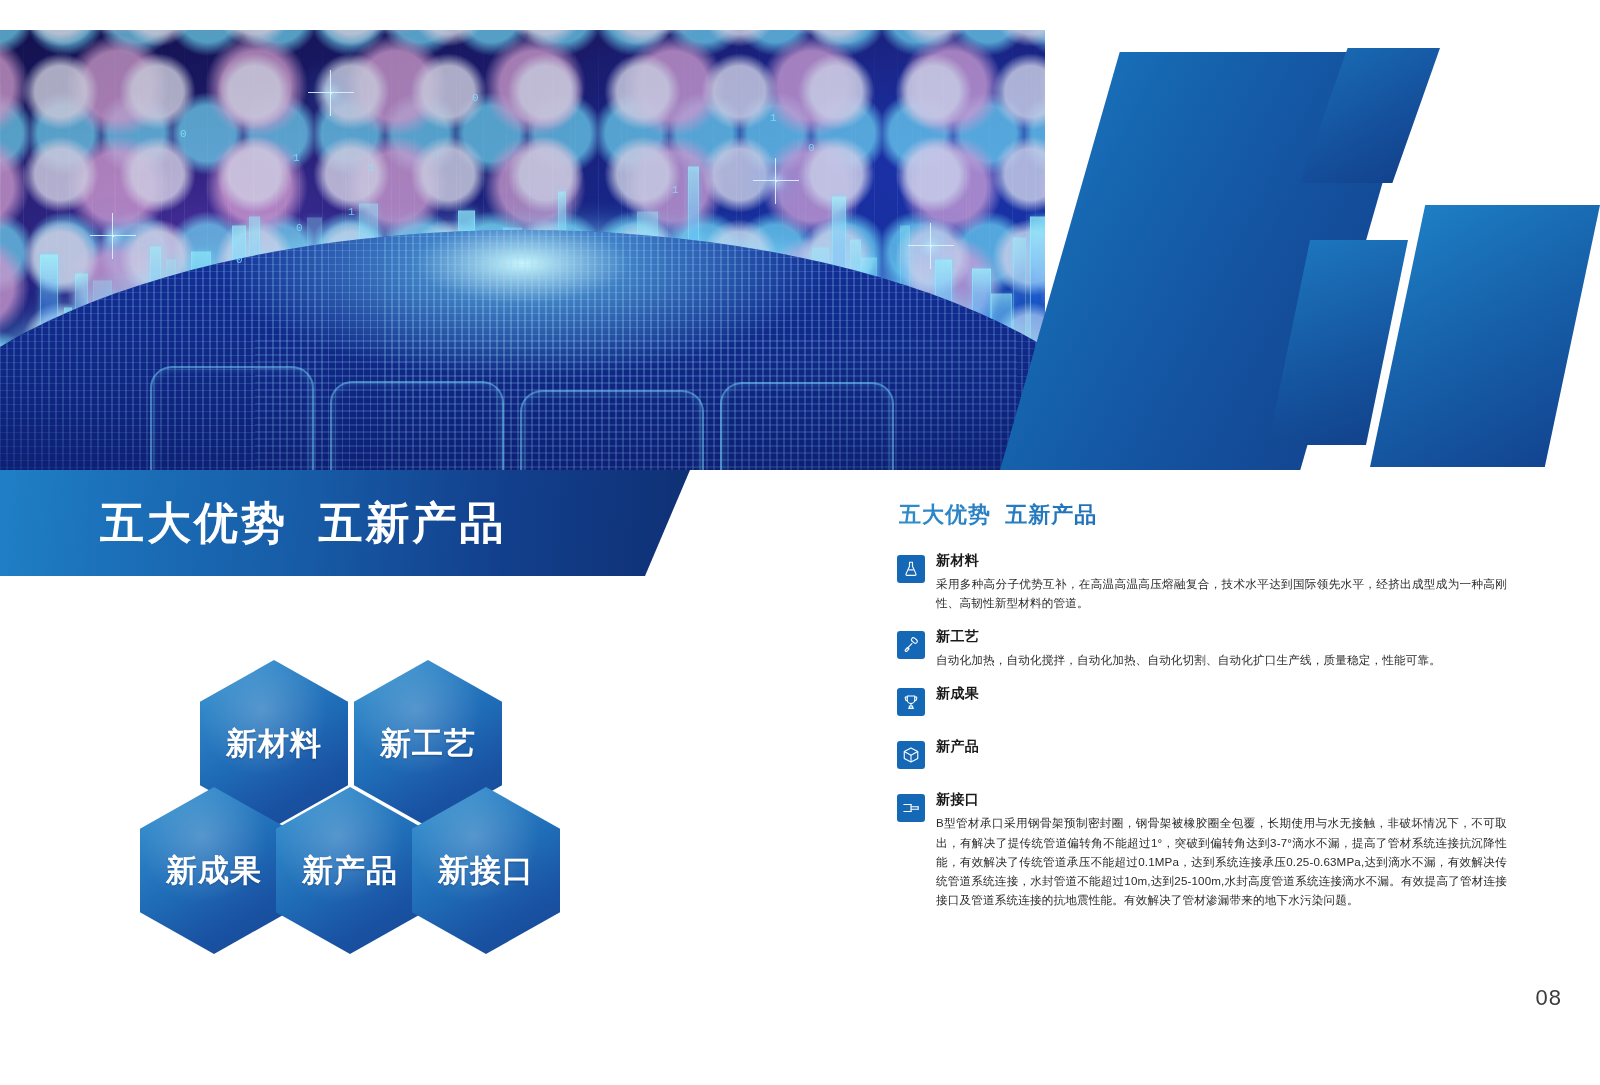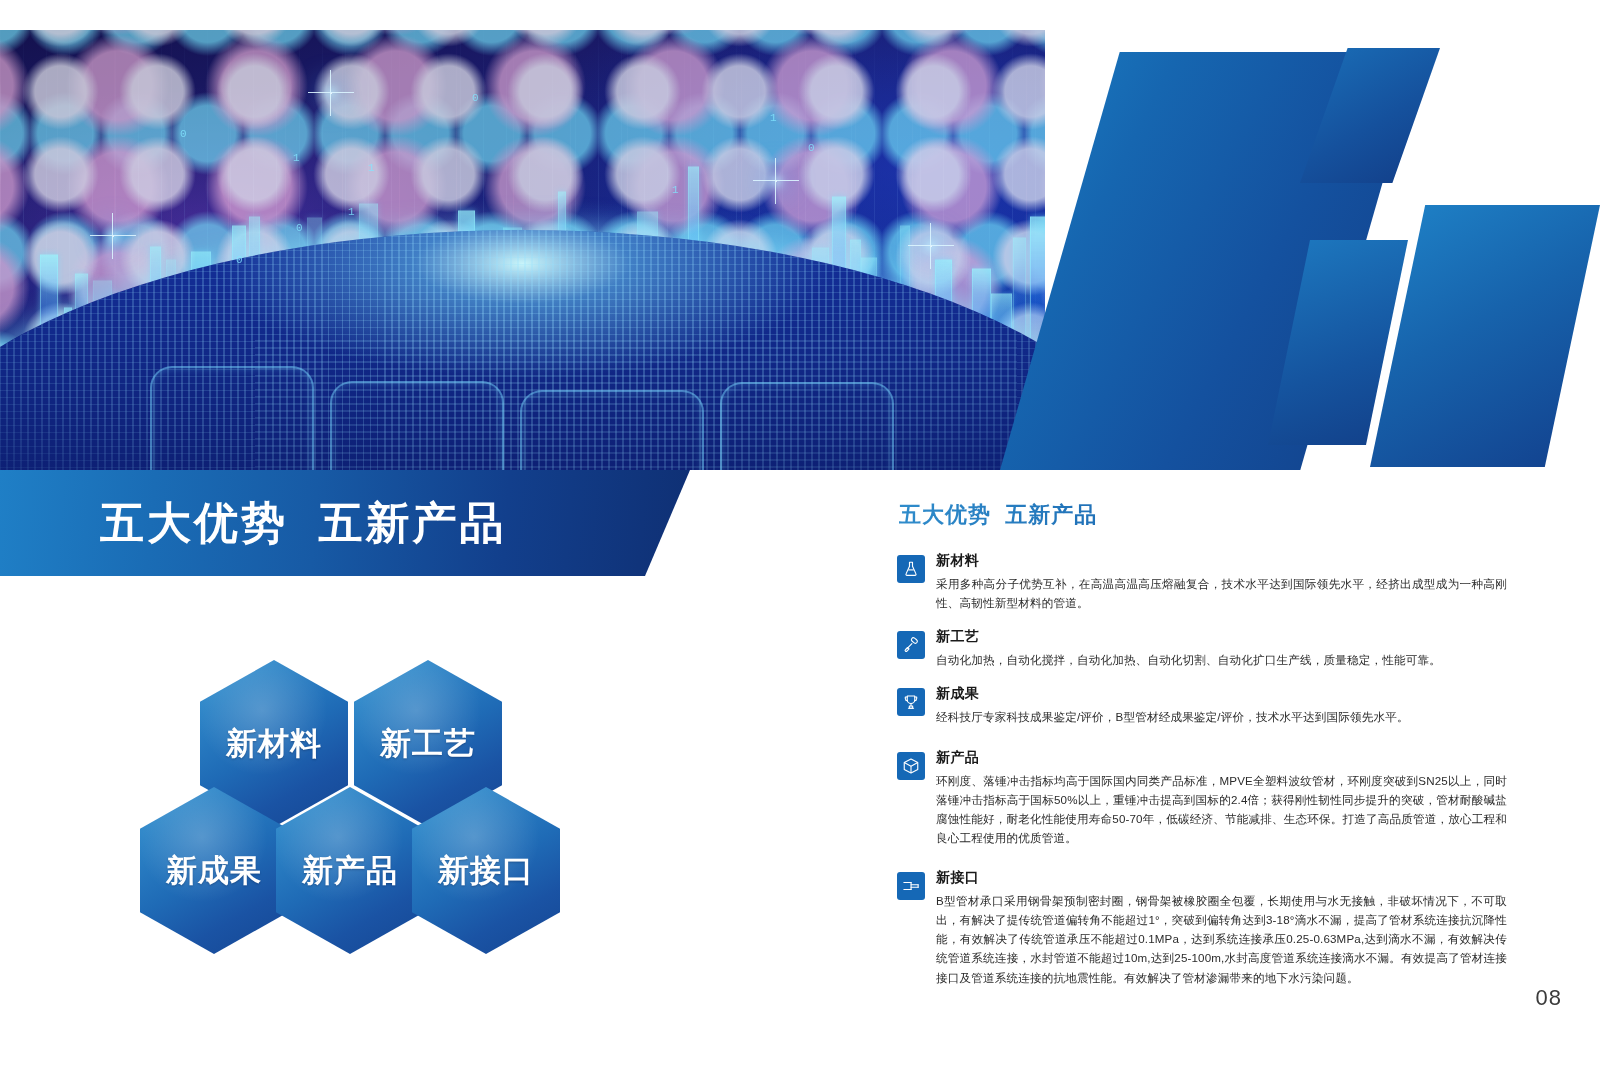--- a/index.html
+++ b/index.html
@@ -341,49 +341,47 @@
         <path d="M7 4h10v5a5 5 0 0 1-10 0V4z"></path>
         <path d="M7 5.4H4.4v1.8A3.2 3.2 0 0 0 7.3 10.3"></path>
         <path d="M17 5.4h2.6v1.8a3.2 3.2 0 0 1-2.9 3.1"></path>
         <path d="M12 14v3.4"></path>
         <path d="M8.6 20.4h6.8"></path>
         <path d="M9.8 17.4h4.4v3H9.8z"></path>
       </svg>
     </div>
     <div class="feat-body">
       <p class="feat-title">新成果</p>
-      <p class="feat-desc">经科技厅专家科技成果鉴定/评价，B型管材经成果鉴定/评价，技术水平达到国际领先水平。</p>
     </div>
   </div>
 
   <div class="feature" id="feature-4">
     <div class="feat-icon">
       <svg width="18" height="18" viewBox="0 0 24 24" fill="none" stroke="#ffffff" stroke-width="1.5" stroke-linejoin="round">
         <path d="M12 2.6 21 7.4v9.2L12 21.4 3 16.6V7.4z"></path>
         <path d="M3 7.4 12 12.2l9-4.8"></path>
         <path d="M12 12.2v9.2"></path>
       </svg>
     </div>
     <div class="feat-body">
       <p class="feat-title">新产品</p>
-      <p class="feat-desc">环刚度、落锤冲击指标均高于国际国内同类产品标准，MPVE全塑料波纹管材，环刚度突破到SN25以上，同时落锤冲击指标高于国标50%以上，重锤冲击提高到国标的2.4倍；获得刚性韧性同步提升的突破，管材耐酸碱盐腐蚀性能好，耐老化性能使用寿命50-70年，低碳经济、节能减排、生态环保。打造了高品质管道，放心工程和良心工程使用的优质管道。</p>
     </div>
   </div>
 
   <div class="feature" id="feature-5">
     <div class="feat-icon">
       <svg width="18" height="18" viewBox="0 0 24 24" fill="none" stroke="#ffffff" stroke-width="1.5" stroke-linecap="round" stroke-linejoin="round">
         <path d="M2.5 7.4h9.6"></path>
         <path d="M2.5 16.6h9.6"></path>
         <path d="M12.1 7.4v9.2"></path>
         <path d="M12.1 10.3h9.4"></path>
         <path d="M12.1 13.7h9.4"></path>
         <path d="M21.5 10.3v3.4"></path>
       </svg>
     </div>
     <div class="feat-body">
       <p class="feat-title">新接口</p>
-      <p class="feat-desc">B型管材承口采用钢骨架预制密封圈，钢骨架被橡胶圈全包覆，长期使用与水无接触，非破坏情况下，不可取出，有解决了提传统管道偏转角不能超过1°，突破到偏转角达到3-18°滴水不漏，提高了管材系统连接抗沉降性能，有效解决了传统管道承压不能超过0.1MPa，达到系统连接承压0.25-0.63MPa,达到滴水不漏，有效解决传统管道系统连接，水封管道不能超过10m,达到25-100m,水封高度管道系统连接滴水不漏。有效提高了管材连接接口及管道系统连接的抗地震性能。有效解决了管材渗漏带来的地下水污染问题。</p>
+      <p class="feat-desc">B型管材承口采用钢骨架预制密封圈，钢骨架被橡胶圈全包覆，长期使用与水无接触，非破坏情况下，不可取出，有解决了提传统管道偏转角不能超过1°，突破到偏转角达到3-7°滴水不漏，提高了管材系统连接抗沉降性能，有效解决了传统管道承压不能超过0.1MPa，达到系统连接承压0.25-0.63MPa,达到滴水不漏，有效解决传统管道系统连接，水封管道不能超过10m,达到25-100m,水封高度管道系统连接滴水不漏。有效提高了管材连接接口及管道系统连接的抗地震性能。有效解决了管材渗漏带来的地下水污染问题。</p>
     </div>
   </div>
 </div>
 
 <div id="pageNum">08</div>
 
 </body></html>

